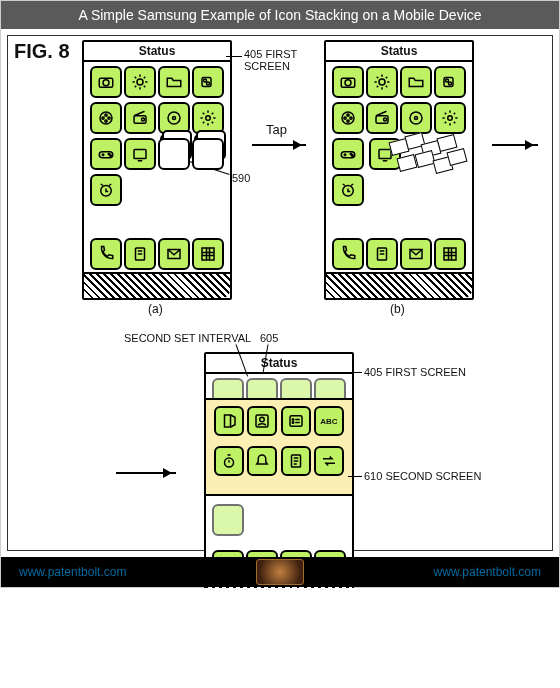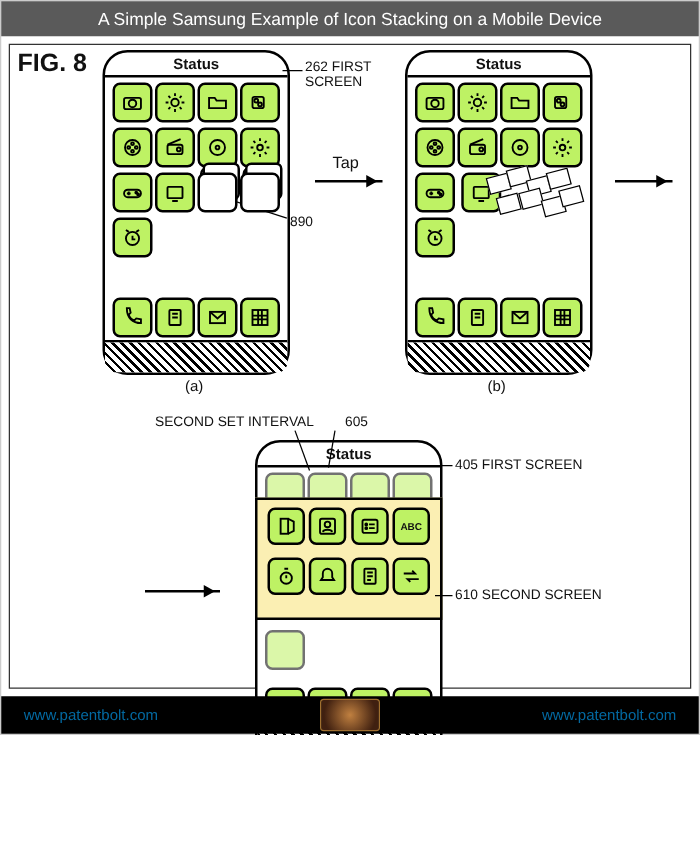--- a/index.html
+++ b/index.html
@@ -1,21 +1,21 @@
 <!DOCTYPE html>
 <html><head>
 <meta charset="utf-8">
 <style>
   html,body{margin:0;padding:0;background:#fff;font-family:Arial,Helvetica,sans-serif;color:#111;}
   .page{width:560px;height:588px;position:relative;box-sizing:border-box;border:1px solid #ccc;}
   .title-bar{height:28px;background:#5a5a5a;color:#fff;font-size:14px;text-align:center;line-height:28px;font-weight:400;}
   .canvas{position:absolute;left:6px;right:6px;top:34px;bottom:36px;border:1px solid #333;}
   .fig-label{position:absolute;left:6px;top:4px;font-weight:bold;font-size:20px;}
   
-  .phone{position:absolute;width:146px;height:256px;border:2px solid #000;border-radius:20px;background:#fff;}
+  .phone{position:absolute;width:146px;height:256px;border:2px solid #000;border-radius:2px;background:#fff;}
   .phone .status{border-bottom:2px solid #000;height:18px;text-align:center;font-size:12px;font-weight:bold;line-height:18px;}
   .phone .grid{position:absolute;left:6px;right:6px;top:24px;height:156px;}
   .row{display:flex;justify-content:space-between;margin-bottom:4px;}
   .icon{width:28px;height:28px;border:2px solid #000;border-radius:6px;background:#bef264;display:flex;align-items:center;justify-content:center;font-size:13px;}
   .icon svg{width:18px;height:18px;stroke:#000;fill:none;stroke-width:2;}
   .dock{position:absolute;left:6px;right:6px;bottom:28px;display:flex;justify-content:space-between;}
   .hatched{position:absolute;left:0;right:0;bottom:0;height:24px;background:repeating-linear-gradient(45deg,#000 0,#000 2px,#fff 2px,#fff 5px);border-top:2px solid #000;border-radius:0 0 8px 8px;}
   .stack{position:relative;}
   .stack::before,.stack::after{content:"";position:absolute;width:26px;height:26px;border:2px solid #000;border-radius:5px;background:#fff;}
   .stack::before{left:2px;top:-4px;}
@@ -166,24 +166,24 @@
             <svg viewBox="0 0 24 24">
               <rect x="4" y="4" width="16" height="16"></rect>
               <path d="M4 10h16M4 14h16M10 4v16M14 4v16"></path>
             </svg>
           </div>
       </div>
       <div class="hatched"></div>
     </div>
     <div class="sub" style="left:140px;top:266px;">(a)</div>
 
-    <div class="ann" style="left:236px;top:12px;">262 FIRST
+    <div class="ann" style="left:236px;top:12px;">405 FIRST
 SCREEN</div>
     <div class="lead" style="left:218px;top:20px;width:16px;"></div>
-    <div class="ann" style="left:224px;top:136px;">890</div>
+    <div class="ann" style="left:224px;top:136px;">590</div>
     <div class="lead diag" style="left:172px;top:122px;width:52px;transform:rotate(18deg);"></div>
 
     <div class="ann" style="left:258px;top:88px;font-size:13px;">Tap</div>
     <div class="arrow" style="left:244px;top:108px;width:54px;"></div>
 
     <div class="phone" style="left:316px;top:4px;">
       <div class="status">Status</div>
       <div class="grid">
         <div class="row">
             <div class="icon">
@@ -403,21 +403,21 @@
               <path d="M4 10h16M4 14h16M10 4v16M14 4v16"></path>
             </svg>
           </div>
       </div>
       <div class="hatched"></div>
     </div>
     <div class="sub" style="left:262px;top:578px;">(c)</div>
 
     <div class="ann" style="left:116px;top:296px;">SECOND SET INTERVAL</div>
     <div class="lead diag" style="left:228px;top:308px;width:34px;transform:rotate(70deg);"></div>
-    <div class="ann" style="left:268px;top:296px;">605</div>
+    <div class="ann" style="left:252px;top:296px;">605</div>
     <div class="lead diag" style="left:260px;top:308px;width:30px;transform:rotate(100deg);"></div>
     <div class="ann" style="left:356px;top:330px;">405 FIRST SCREEN</div>
     <div class="lead" style="left:340px;top:336px;width:14px;"></div>
     <div class="ann" style="left:356px;top:434px;">610 SECOND SCREEN</div>
     <div class="lead" style="left:340px;top:440px;width:14px;"></div>
 
     <div class="arrow" style="left:108px;top:436px;width:60px;"></div>
   </div>
 
   <div class="footer">

